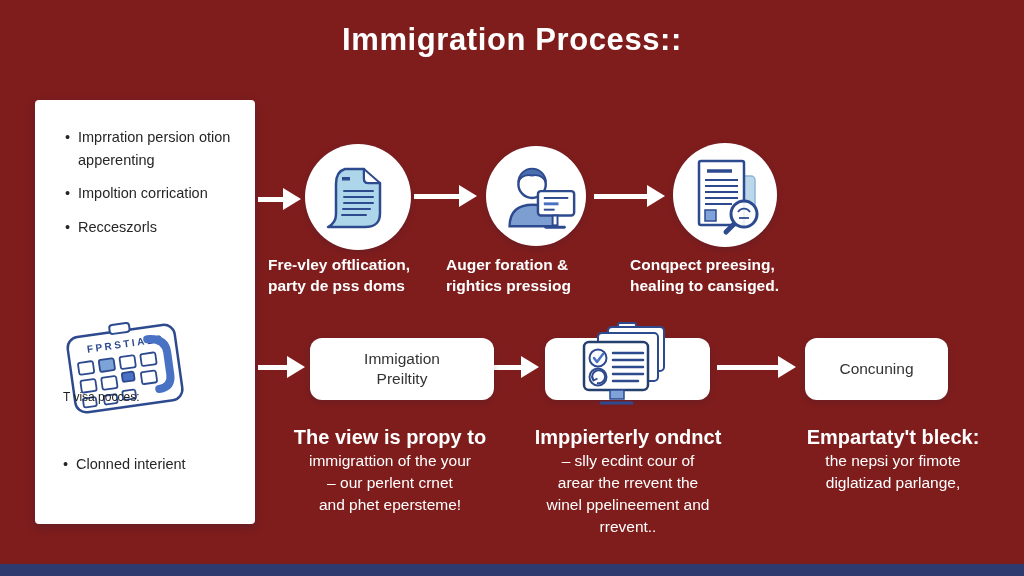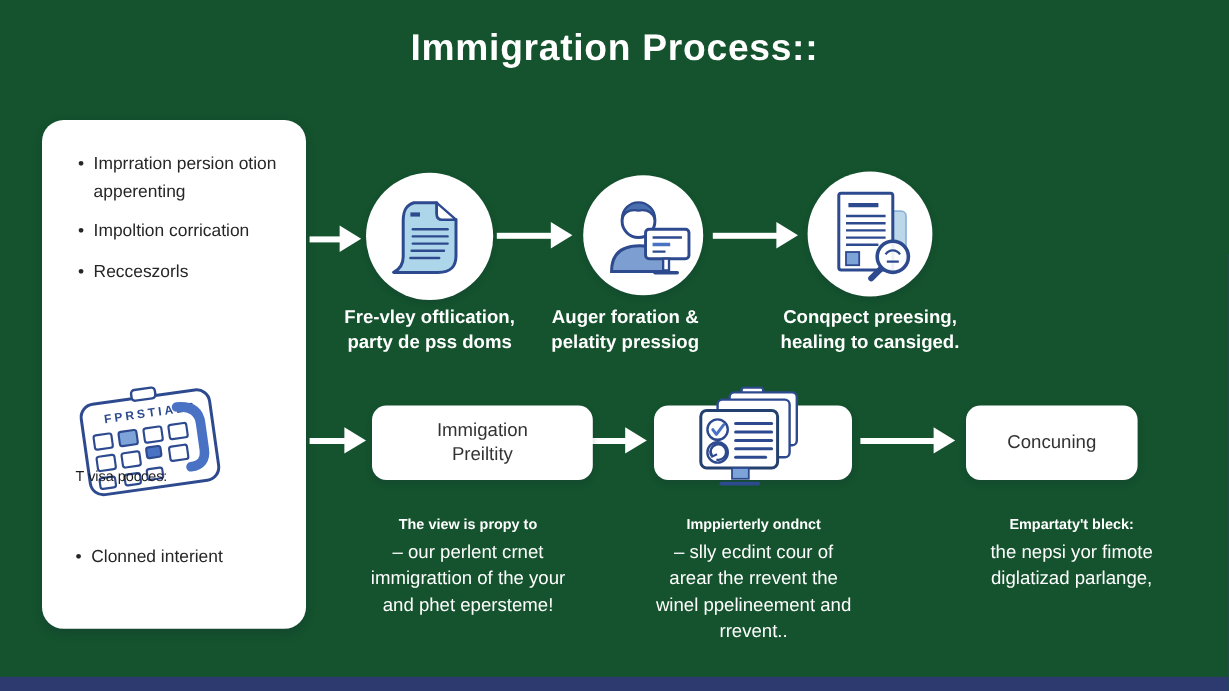--- a/index.html
+++ b/index.html
@@ -1,49 +1,49 @@
 <!DOCTYPE html>
 <html><head>
 <meta charset="utf-8">
 <style>
   html,body{margin:0;padding:0;background:#3a4a7a;}
-  .stage{position:relative;width:1024px;height:576px;background:#14532d;overflow:hidden;
+  .stage{position:relative;width:1024px;height:576px;background:#7f1d1d;overflow:hidden;
          font-family:"Liberation Sans",sans-serif;}
   .footer-bar{position:absolute;left:0;bottom:0;width:1024px;height:12px;background:#2c3a70;}
   .title{position:absolute;top:22px;left:0;width:1024px;text-align:center;color:#ffffff;
          font-size:31px;font-weight:bold;letter-spacing:.6px;}
   
   .card{position:absolute;left:35px;top:100px;width:220px;height:424px;background:#ffffff;
-        border-radius:18px;box-shadow:0 3px 8px rgba(20,30,60,.25);}
+        border-radius:4px;box-shadow:0 3px 8px rgba(20,30,60,.25);}
   .card ul{list-style:none;margin:26px 22px 0 30px;padding:0;color:#262626;font-size:14.5px;line-height:1.6;}
   .card li{position:relative;padding-left:13px;margin-bottom:10px;}
   .card li::before{content:"•";position:absolute;left:0;top:0;}
   .calendar-wrap{position:absolute;left:28px;top:216px;transform:rotate(-8deg);}
   .visa-head{position:absolute;left:28px;top:290px;font-size:12px;color:#1c1c1c;}
   .visa-bullet{position:absolute;left:28px;top:356px;font-size:14.5px;color:#262626;padding-left:13px;}
   .visa-bullet::before{content:"•";position:absolute;left:0;top:0;}
   
   .circle{position:absolute;background:#ffffff;border-radius:50%;display:flex;
           align-items:center;justify-content:center;box-shadow:0 2px 6px rgba(20,30,60,.2);}
   
   .arrow{position:absolute;height:5px;background:#ffffff;}
   .arrow::after{content:"";position:absolute;right:-17px;top:-9px;width:0;height:0;
     border-left:18px solid #ffffff;border-top:11px solid transparent;border-bottom:11px solid transparent;}
   
   .step-caption{position:absolute;color:#ffffff;font-weight:bold;font-size:15.5px;
-                text-align:center;line-height:21px;}
+                text-align:left;line-height:21px;}
   .step-caption span{display:block;}
   
   .flow-box{position:absolute;background:#ffffff;border-radius:12px;display:flex;flex-direction:column;
             align-items:center;justify-content:center;text-align:center;color:#333333;font-size:15.5px;
             line-height:20px;box-shadow:0 2px 6px rgba(20,30,60,.2);}
   .icon-overflow{position:absolute;left:568px;top:322px;}
   .bottom-caption{position:absolute;color:#ffffff;font-size:15.5px;line-height:22px;text-align:center;}
   .bottom-caption span{display:block;}
-  .bottom-caption .head{font-weight:bold;font-size:12px;margin-bottom:2px;}
+  .bottom-caption .head{font-weight:bold;font-size:20px;margin-bottom:2px;}
 </style>
 </head>
 <body>
 
 <div class="stage">
 
   <div class="title">Immigration Process::</div>
 
   <div class="card">
     <ul>
@@ -126,23 +126,23 @@
       <circle cx="62" cy="62" r="13" fill="#ffffff" fill-opacity="0.92" stroke="#2e4a8f" stroke-width="3"></circle>
       <path d="M56 60 a7 7 0 0 1 12 0" fill="none" stroke="#2e4a8f" stroke-width="1.8"></path>
       <line x1="57" y1="66" x2="67" y2="66" stroke="#2e4a8f" stroke-width="1.8"></line>
     </svg>
   </div>
 
   <div class="step-caption" style="left:268px;top:254px;width:180px;">
     <span>Fre-vley oftlication,</span>
     <span>party de pss doms</span>
   </div>
-  <div class="step-caption" style="left:431px;top:254px;width:180px;">
+  <div class="step-caption" style="left:446px;top:254px;width:180px;">
     <span>Auger foration &amp;</span>
-    <span>pelatity pressiog</span>
+    <span>rightics pressiog</span>
   </div>
   <div class="step-caption" style="left:630px;top:254px;width:190px;">
     <span>Conqpect preesing,</span>
     <span>healing to cansiged.</span>
   </div>
 
   <div class="arrow" style="left:258px;top:365px;width:30px;"></div>
   <div class="arrow" style="left:482px;top:365px;width:40px;"></div>
   <div class="arrow" style="left:717px;top:365px;width:62px;"></div>
 
@@ -174,22 +174,22 @@
       <line x1="33" y1="81" x2="64" y2="81" stroke="#2e4a8f" stroke-width="3" stroke-linecap="round"></line>
     </svg>
   </div>
 
   <div class="flow-box" style="left:805px;top:338px;width:143px;height:62px;">
     <span>Concuning</span>
   </div>
 
   <div class="bottom-caption" style="left:283px;top:426px;width:214px;">
     <span class="head">The view is propy to</span>
+    <span>immigrattion of the your</span>
     <span>– our perlent crnet</span>
-    <span>immigrattion of the your</span>
     <span>and phet epersteme!</span>
   </div>
   <div class="bottom-caption" style="left:521px;top:426px;width:214px;">
     <span class="head">Imppierterly ondnct</span>
     <span>– slly ecdint cour of</span>
     <span>arear the rrevent the</span>
     <span>winel ppelineement and</span>
     <span>rrevent..</span>
   </div>
   <div class="bottom-caption" style="left:786px;top:426px;width:214px;">

